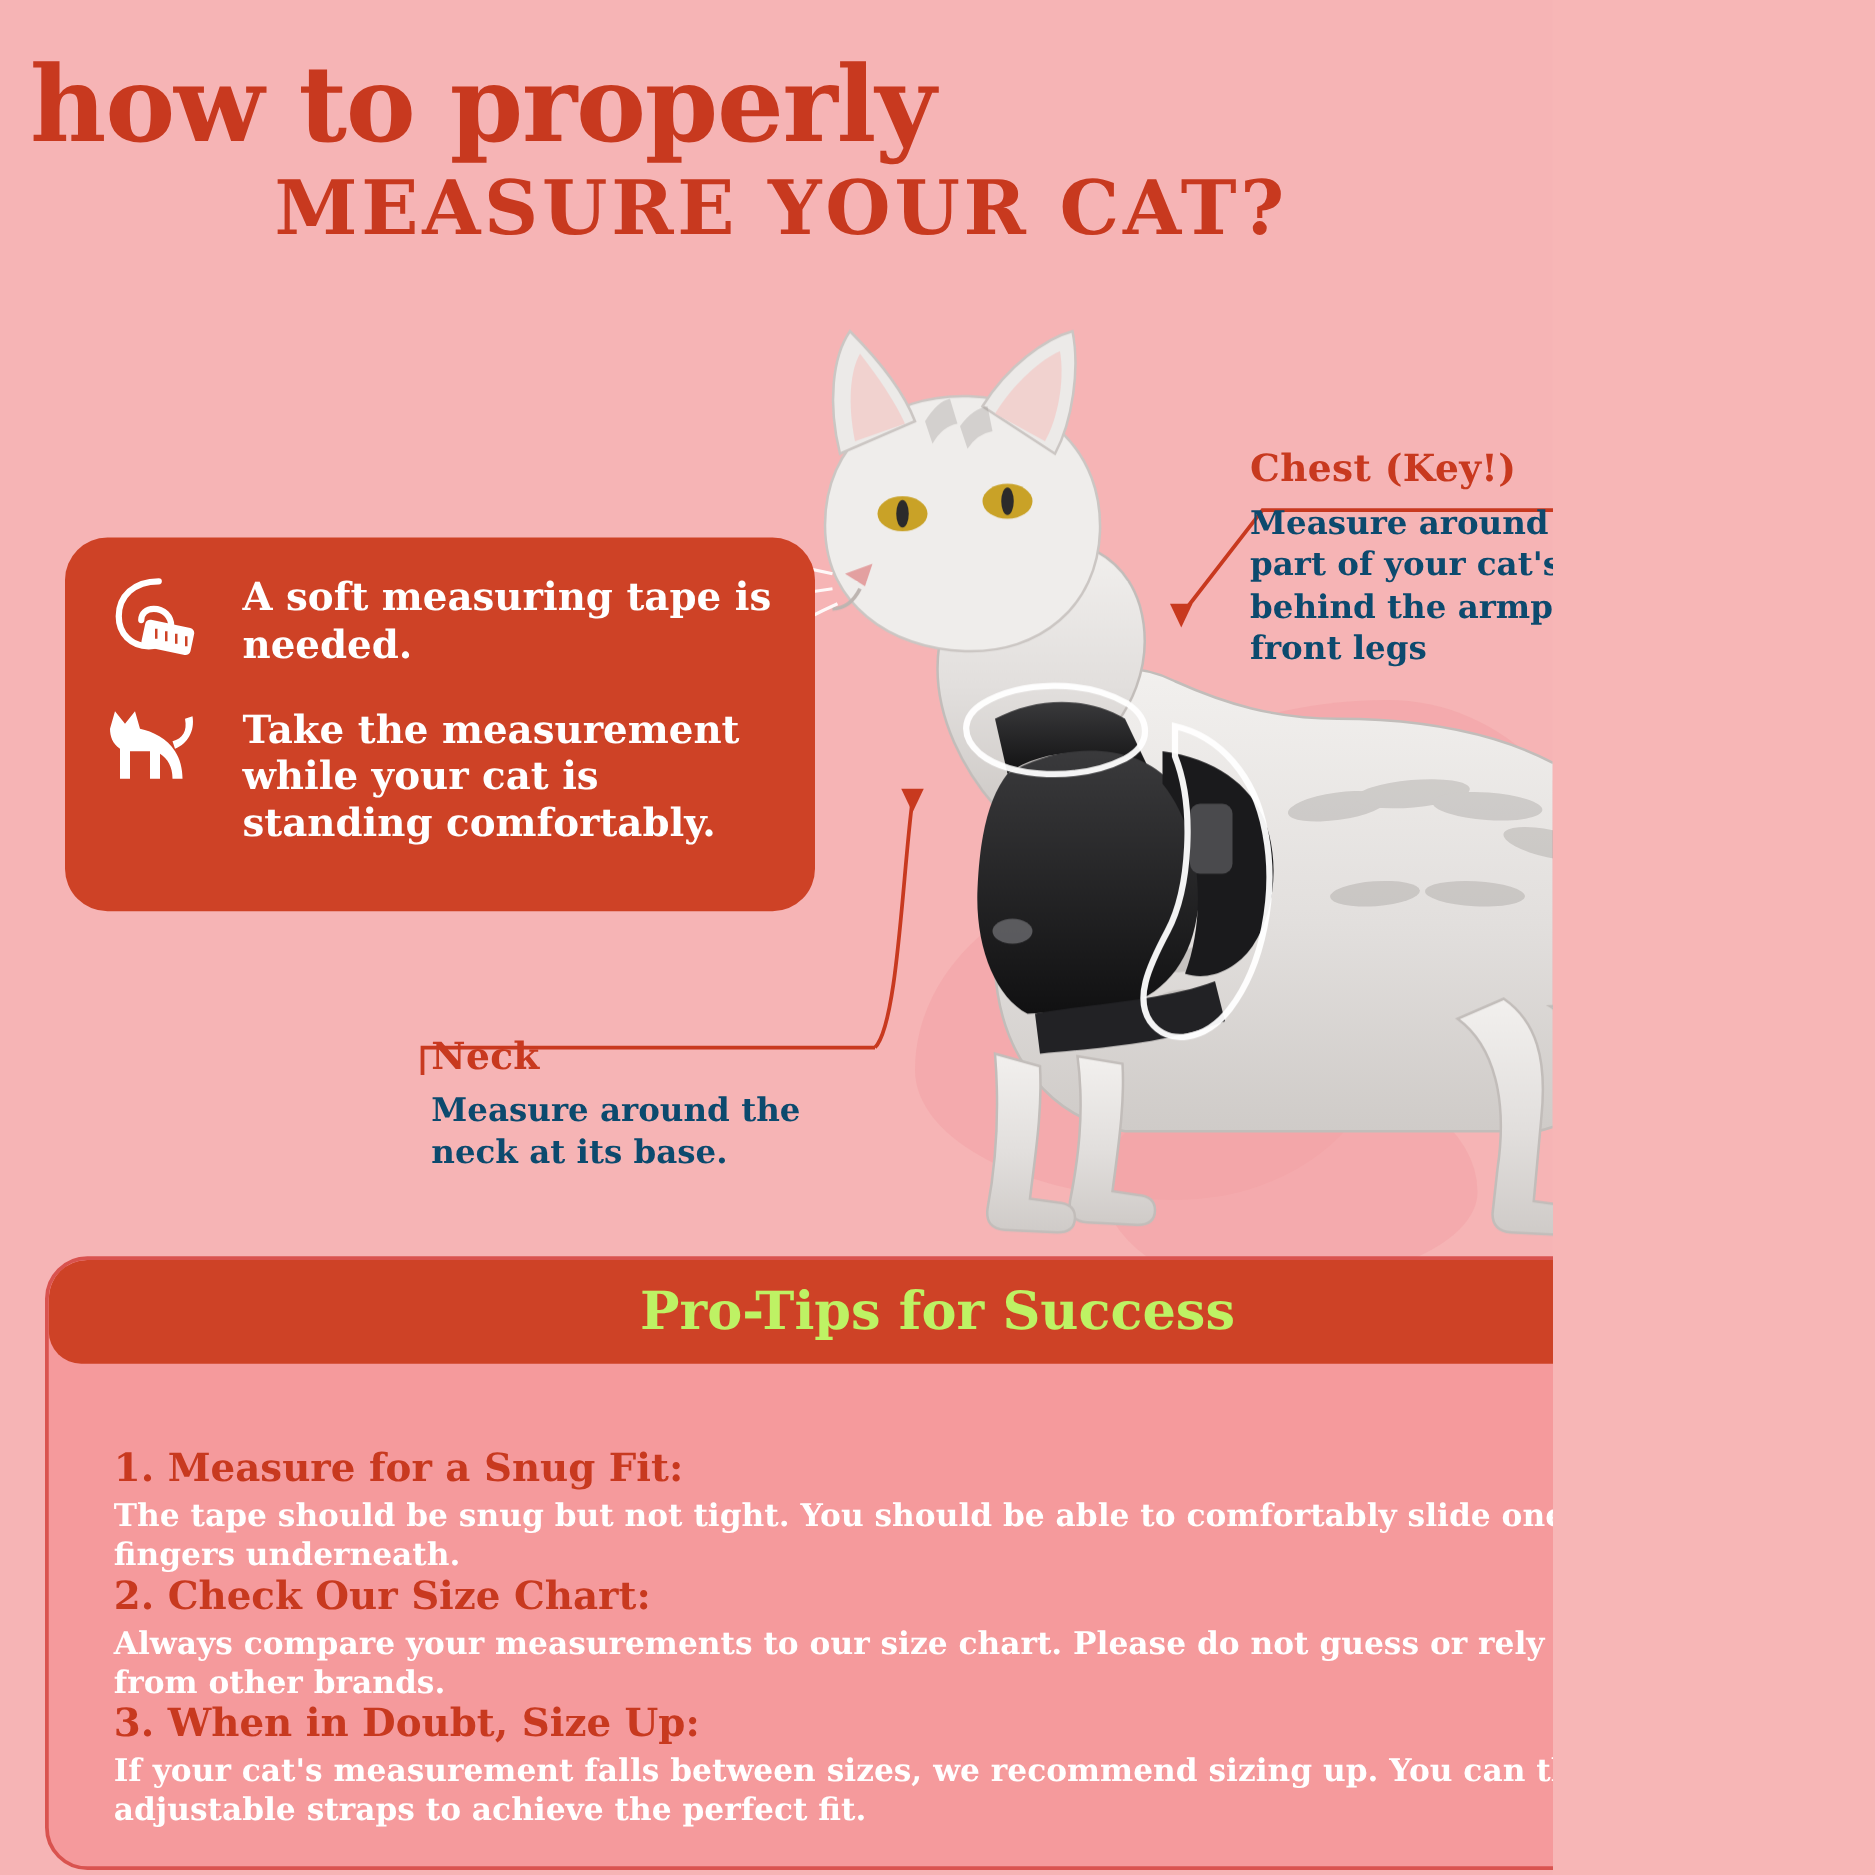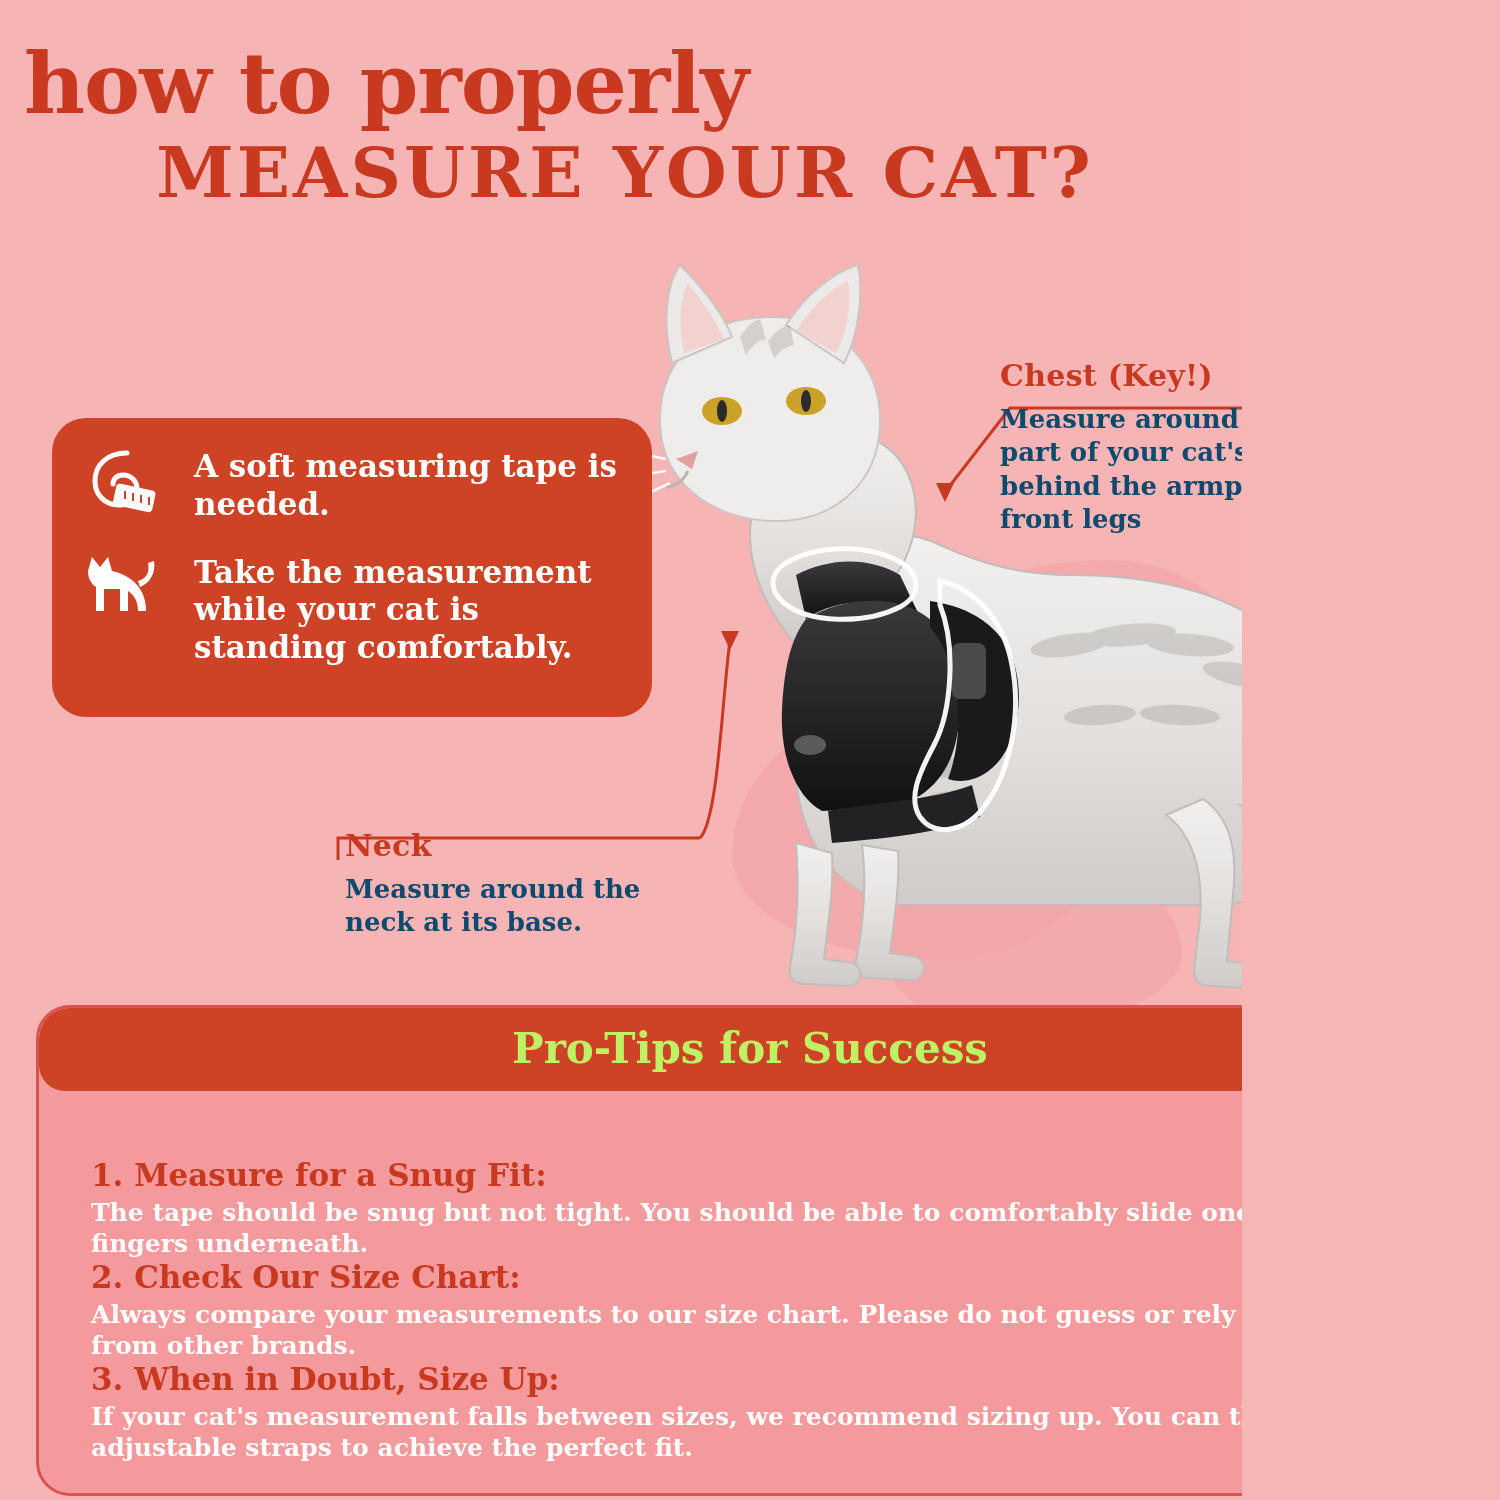--- a/index.html
+++ b/index.html
@@ -52,32 +52,32 @@
     font-weight: bold;
     font-size: 84px;
     line-height: 1.0;
     letter-spacing: -1px;
     margin-left: -470px;
   }
   .title-line2 {
     color: #c8391f;
     font-family: "DejaVu Serif", serif;
     font-weight: bold;
-    font-size: 70px;
+    font-size: 60px;
     line-height: 1.05;
     letter-spacing: 3px;
     margin-top: 10px;
     margin-left: 8px;
   }
 
   
   .info-card {
     position: absolute;
     left: 52px;
-    top: 418px;
+    top: 430px;
     width: 600px;
     background: #ce4226;
     border-radius: 34px;
     padding: 26px 26px 30px 26px;
     box-sizing: border-box;
     z-index: 6;
   }
   .info-row {
     display: flex;
     align-items: flex-start;

